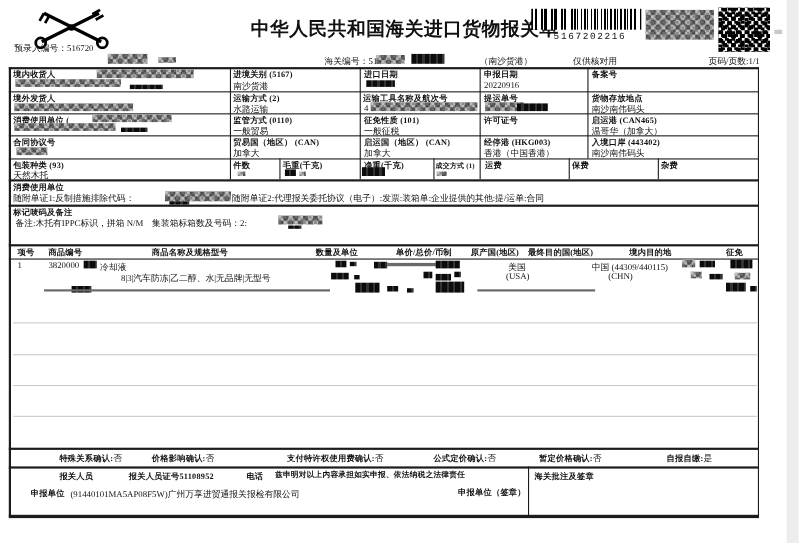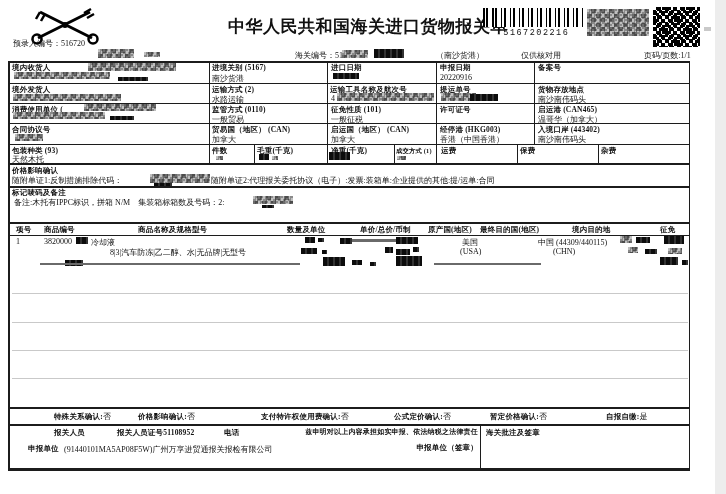--- a/index.html
+++ b/index.html
@@ -135,21 +135,21 @@
 <div class="redact-d" style="left:259px;top:154px;width:10px;height:6px"></div>
 <div class="redact" style="left:272px;top:156px;width:6px;height:4px"></div>
 <div class="abs lbl" style="left:331px;top:146px">净重(千克)</div>
 <div class="redact-d" style="left:329px;top:152px;width:21px;height:8px"></div>
 <div class="abs lbl" style="left:396px;top:147px;font-size:6.3px">成交方式 (1)</div>
 <div class="redact" style="left:397px;top:156px;width:9px;height:4px"></div>
 <div class="abs lbl" style="left:441px;top:146px">运费</div>
 <div class="abs lbl" style="left:520px;top:146px">保费</div>
 <div class="abs lbl" style="left:601px;top:146px">杂费</div>
 
-<div class="abs lbl" style="left:12px;top:166px">价格影响确认</div>
+<div class="abs lbl" style="left:12px;top:166px">消费使用单位</div>
 <div class="abs val" style="left:12px;top:175px">随附单证1:反制措施排除代码：</div>
 <div class="redact" style="left:150px;top:174px;width:60px;height:9px"></div>
 <div class="redact-d" style="left:154px;top:183px;width:18px;height:3px"></div>
 <div class="abs val" style="left:211px;top:175px">随附单证2:代理报关委托协议（电子）:发票:装箱单:企业提供的其他:提/运单:合同</div>
 
 <div class="abs lbl" style="left:12px;top:188px">标记唛码及备注</div>
 <div class="abs val" style="left:14px;top:197px">备注:木托有IPPC标识，拼箱 N/M　集装箱标箱数及号码：2:</div>
 <div class="redact" style="left:253px;top:196px;width:40px;height:8px"></div>
 <div class="redact-d" style="left:262px;top:205px;width:12px;height:3px"></div>
 
@@ -202,19 +202,19 @@
 <div class="abs lbl" style="left:54px;top:411px"><span>特殊关系确认:</span><span class="val">否</span></div>
 <div class="abs lbl" style="left:138px;top:411px"><span>价格影响确认:</span><span class="val">否</span></div>
 <div class="abs lbl" style="left:261px;top:411px"><span>支付特许权使用费确认:</span><span class="val">否</span></div>
 <div class="abs lbl" style="left:394px;top:411px"><span>公式定价确认:</span><span class="val">否</span></div>
 <div class="abs lbl" style="left:490px;top:411px"><span>暂定价格确认:</span><span class="val">否</span></div>
 <div class="abs lbl" style="left:606px;top:411px"><span>自报自缴:</span><span class="val">是</span></div>
 
 <div class="abs lbl" style="left:54px;top:428px">报关人员</div>
 <div class="abs lbl" style="left:117px;top:428px">报关人员证号51108952</div>
 <div class="abs lbl" style="left:224px;top:428px">电话</div>
-<div class="abs lbl" style="left:250px;top:427px;width:228px;text-align:right;font-size:7px">兹申明对以上内容承担如实申报、依法纳税之法律责任</div>
+<div class="abs lbl" style="left:250px;top:427px;width:228px;font-size:7px">兹申明对以上内容承担如实申报、依法纳税之法律责任</div>
 <div class="abs lbl" style="left:380px;top:443px;width:98px;text-align:right">申报单位（签章）</div>
 <div class="abs lbl" style="left:28px;top:444px">申报单位</div>
 <div class="abs val" style="left:64px;top:444px">(91440101MA5AP08F5W)广州万享进贸通报关报检有限公司</div>
 <div class="abs lbl" style="left:486px;top:428px">海关批注及签章</div>
 
 <div class="edge"></div>
 
 </body></html>

